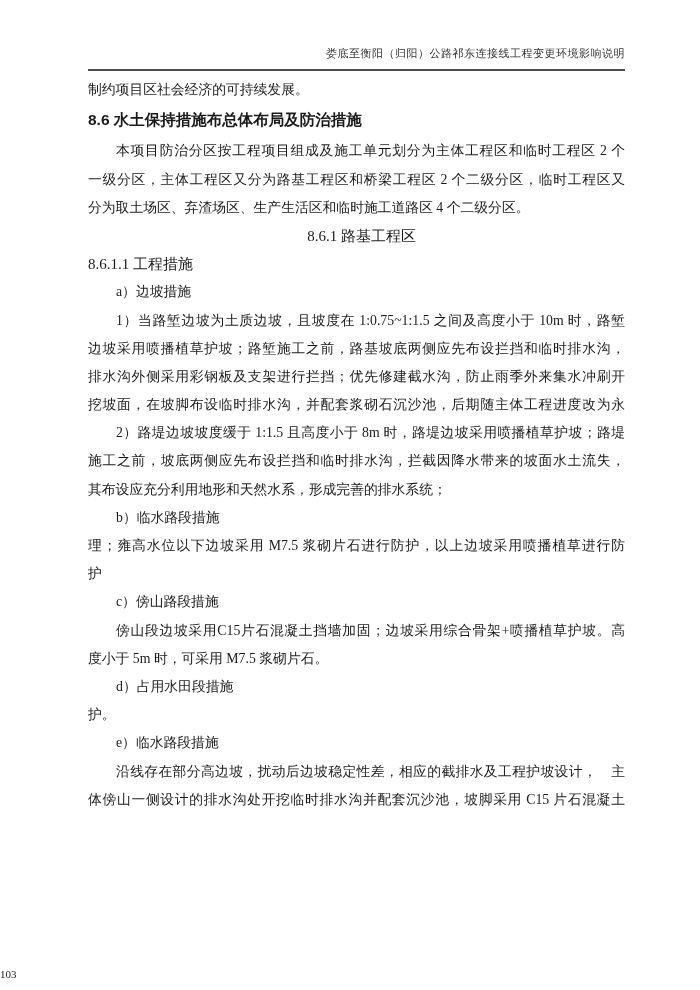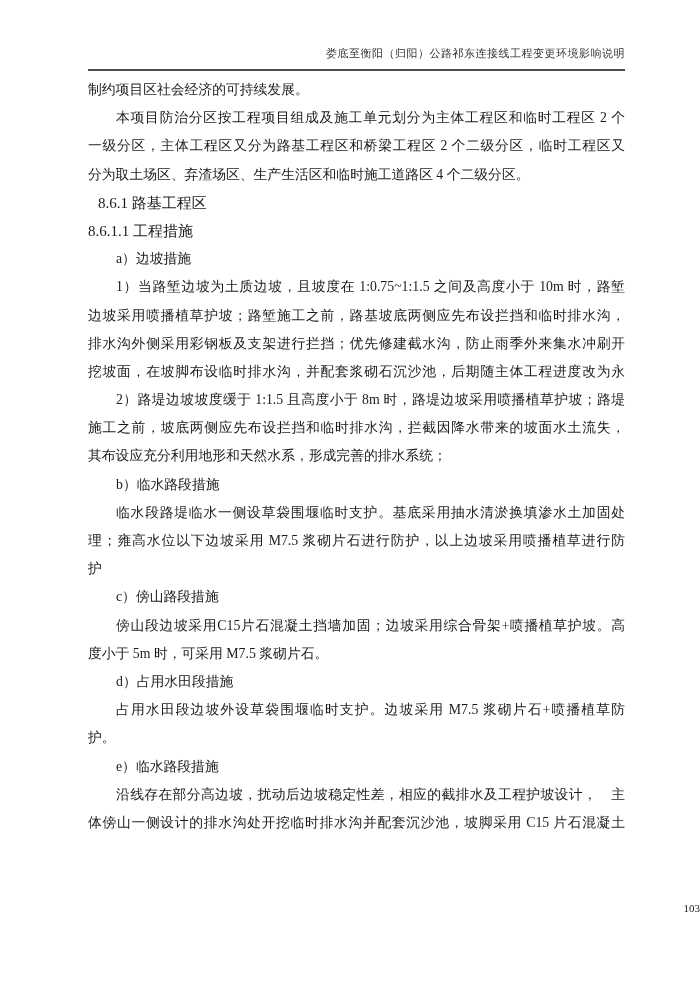--- a/index.html
+++ b/index.html
@@ -39,65 +39,64 @@
     font-size:13.8px;
     overflow:hidden;
     white-space:normal;
   }
   .h1{
     font-weight:bold;
     font-size:15.5px;
     margin:2px 0 3px 0;
     font-family:"Liberation Sans","DejaVu Sans",sans-serif;
   }
-  .h2{font-size:15px;}
+  .h2{font-size:15px;text-align:center;}
   .h3{font-size:15px;}
   .ind1{padding-left:10px;}
   .ind2{padding-left:28px;}
   .just{text-align:justify;text-align-last:justify;}
   .footer{
     position:absolute;
-    top:902px;left:0;
+    top:968px;left:0;
     width:100%;
-    text-align:right;
+    text-align:left;
     font-size:11px;
     color:#222222;
   }
 </style>
 </head>
 <body>
 
 <div class="page">
   <div class="header">娄底至衡阳（归阳）公路祁东连接线工程变更环境影响说明</div>
   <div class="header-rule"></div>
 
   <div class="doc-body">
       <div class="line body">制约项目区社会经济的可持续发展。</div>
+      <div class="line h1">8.6 水土保持措施布总体布局及防治措施</div>
       <div class="line body ind2 just">本项目防治分区按工程项目组成及施工单元划分为主体工程区和临时工程区 2 个</div>
       <div class="line body just">一级分区，主体工程区又分为路基工程区和桥梁工程区 2 个二级分区，临时工程区又</div>
       <div class="line body">分为取土场区、弃渣场区、生产生活区和临时施工道路区 4 个二级分区。</div>
       <div class="line h2 ind1">8.6.1  路基工程区</div>
       <div class="line h3">8.6.1.1  工程措施</div>
       <div class="line body ind2">a）边坡措施</div>
       <div class="line body ind2 just">1）当路堑边坡为土质边坡，且坡度在 1:0.75~1:1.5 之间及高度小于 10m 时，路堑</div>
       <div class="line body just">边坡采用喷播植草护坡；路堑施工之前，路基坡底两侧应先布设拦挡和临时排水沟，</div>
       <div class="line body just">排水沟外侧采用彩钢板及支架进行拦挡；优先修建截水沟，防止雨季外来集水冲刷开</div>
       <div class="line body just">挖坡面，在坡脚布设临时排水沟，并配套浆砌石沉沙池，后期随主体工程进度改为永</div>
       <div class="line body ind2 just">2）路堤边坡坡度缓于 1:1.5 且高度小于 8m 时，路堤边坡采用喷播植草护坡；路堤</div>
       <div class="line body just">施工之前，坡底两侧应先布设拦挡和临时排水沟，拦截因降水带来的坡面水土流失，</div>
       <div class="line body">其布设应充分利用地形和天然水系，形成完善的排水系统；</div>
       <div class="line body ind2">b）临水路段措施</div>
-      <div class="line body ind2 just">临水段路堤临水一侧设草袋围堰临时支护。基底采用抽水清淤换填渗水土加固处</div>
       <div class="line body just">理；雍高水位以下边坡采用 M7.5 浆砌片石进行防护，以上边坡采用喷播植草进行防</div>
       <div class="line body">护</div>
       <div class="line body ind2">c）傍山路段措施</div>
       <div class="line body ind2 just">傍山段边坡采用C15片石混凝土挡墙加固；边坡采用综合骨架+喷播植草护坡。高</div>
       <div class="line body">度小于 5m 时，可采用 M7.5 浆砌片石。</div>
       <div class="line body ind2">d）占用水田段措施</div>
-      <div class="line body ind2 just">占用水田段边坡外设草袋围堰临时支护。边坡采用 M7.5 浆砌片石+喷播植草防</div>
       <div class="line body">护。</div>
       <div class="line body ind2">e）临水路段措施</div>
       <div class="line body ind2 just">沿线存在部分高边坡，扰动后边坡稳定性差，相应的截排水及工程护坡设计，　主</div>
       <div class="line body just">体傍山一侧设计的排水沟处开挖临时排水沟并配套沉沙池，坡脚采用 C15 片石混凝土</div>
     </div>
 
   <div class="footer">103</div>
 </div>
 
 </body></html>

